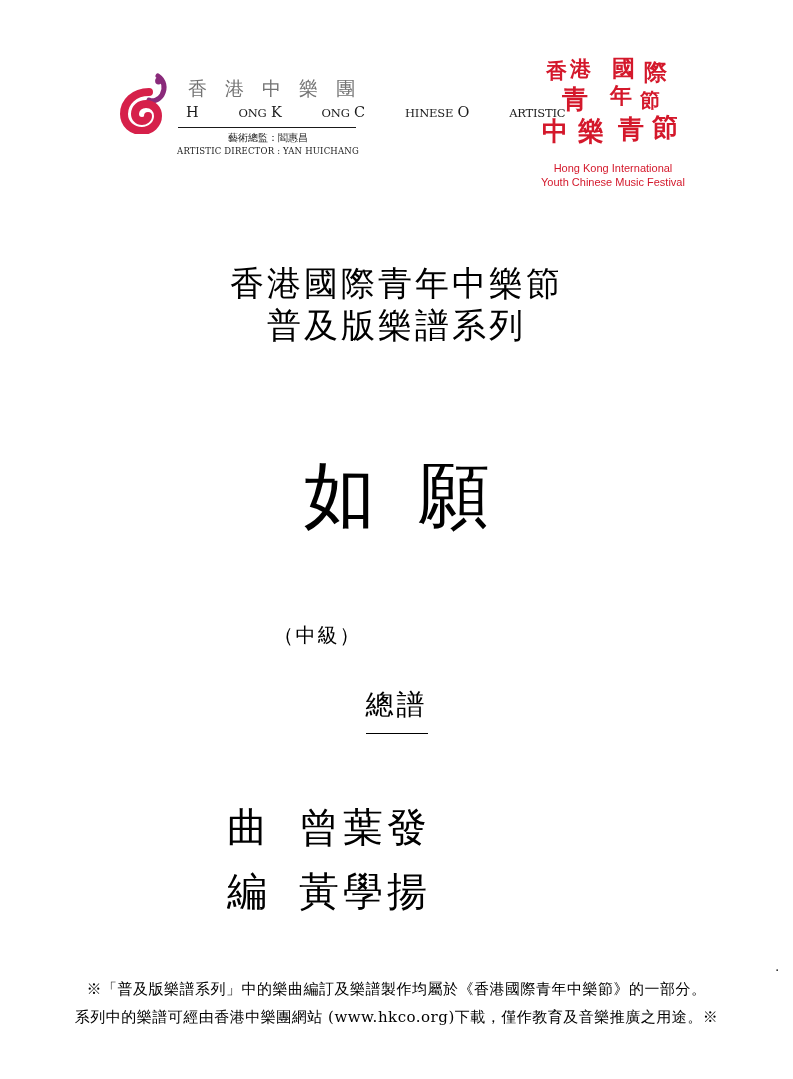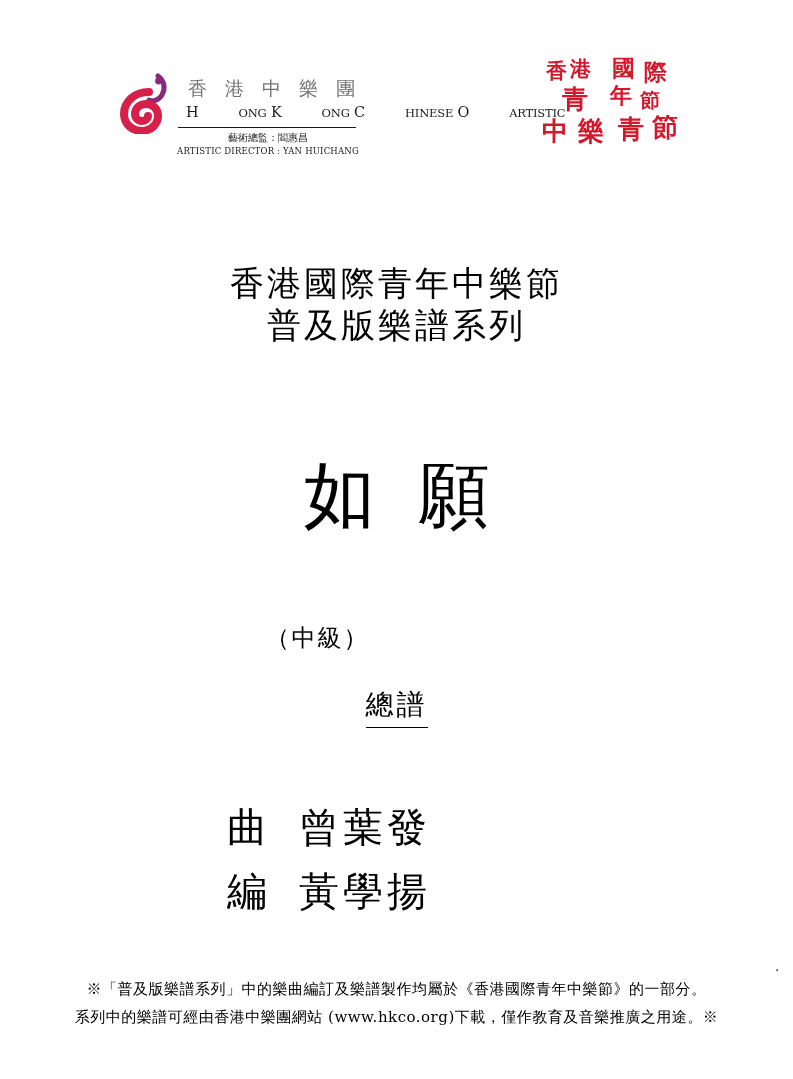--- a/index.html
+++ b/index.html
@@ -163,36 +163,36 @@
     text-indent: 42px;
     font-family: Liberation Sans, sans-serif;
   }
 
   .level {
     position: absolute;
     top: 622px;
     left: 0;
     width: 635px;
     text-align: center;
-    font-size: 24px;
+    font-size: 20px;
     letter-spacing: 2px;
   }
 
   .score-type {
     position: absolute;
     top: 686px;
     left: 0;
     width: 793px;
     text-align: center;
     font-size: 28px;
     letter-spacing: 3px;
   }
   .score-type span {
     border-bottom: 1.5px solid #000;
-    padding-bottom: 6px;
+    padding-bottom: 12px;
   }
 
   
   .credits {
     position: absolute;
     top: 795px;
     left: 0;
     width: 658px;
     text-align: center;
     font-size: 40px;
@@ -254,20 +254,24 @@
       <span class="fa3">國</span>
       <span class="fa4">際</span>
       <span class="fa5">青</span>
       <span class="fa6">年</span>
       <span class="fa7">節</span>
       <span class="fa8">中</span>
       <span class="fa9">樂</span>
       <span class="fa10">青</span>
       <span class="fa11">節</span>
     </div>
+    <div class="fest-en">
+      <div>Hong Kong International</div>
+      <div>Youth Chinese Music Festival</div>
+    </div>
   </div>
 </div>
 
 <div class="series-title">
   <div>香港國際青年中樂節</div>
   <div>普及版樂譜系列</div>
 </div>
 
 <div class="main-title">如願</div>
 

